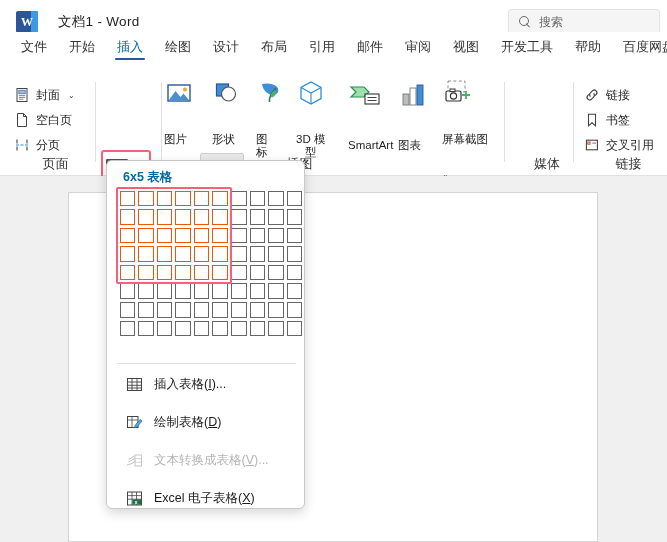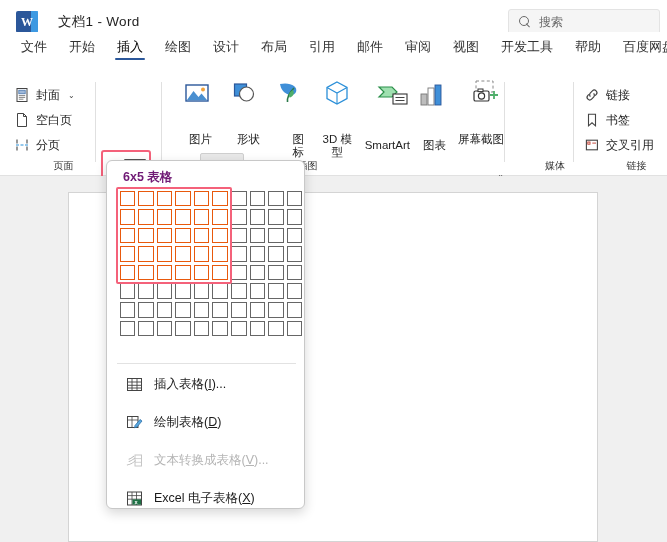--- a/index.html
+++ b/index.html
@@ -55,53 +55,53 @@
   .tabstrip {
     position: absolute; left: 0; top: 32px; width: 667px; height: 30px;
     background: #ffffff;
     display: flex; align-items: center; padding-left: 10px; gap: 0px;
   }
   .tab {
     position: relative; height: 30px; padding: 0 11px;
     display: flex; align-items: center; justify-content: center;
     font-size: 13px; color: #333333; cursor: default; white-space: nowrap;
   }
-  .tab.active { color: #000000; }
+  .tab.active { color: #0369a1; }
   .tab.active::after {
     content: ""; position: absolute; left: 9px; right: 9px; bottom: 2px;
     height: 2.5px; background: #2b579a; border-radius: 1px;
   }
 
   
   .ribbon {
     position: absolute; left: 0; top: 74px; width: 667px; height: 102px;
     background: #ffffff; border-bottom: 1px solid #e1e1e1;
   }
   .ribbon-groups { position: relative; height: 102px; }
   .rgroup { position: absolute; top: 0; height: 102px; }
   .rgroup-label {
-    position: absolute; bottom: 3px; left: 16px; width: 100%;
-    text-align: center; font-size: 10px; color: #333;
+    position: absolute; bottom: 3px; left: 8px; width: 100%;
+    text-align: center; font-size: 13px; color: #333;
   }
   .rgroup-sep {
     position: absolute; top: 8px; width: 1px; height: 80px; background: #e0e0e0;
   }
 
   
   .smallcmd {
     position: absolute; display: flex; align-items: center; gap: 6px;
     height: 22px; font-size: 12px; color: #1f1f1f; white-space: nowrap;
   }
   .smallcmd .ic { width: 16px; height: 16px; flex: none; position: relative; }
   .caret-sm { font-size: 8px; color: #444; margin-left: 2px; }
 
   
   .bigbtn {
     position: absolute; top: 4px; width: 48px; height: 74px;
-    display: flex; flex-direction: column; align-items: flex-end;
+    display: flex; flex-direction: column; align-items: flex-start;
     font-size: 11.5px; color: #1f1f1f; text-align: center; line-height: 13px; gap: 24px;
   }
   .bigbtn .glyph { height: 38px; display:flex; align-items:center; justify-content:center; }
   .bigbtn .lbl { margin-top: 1px; }
   .bigbtn .dd { font-size: 8px; color: #444; line-height: 9px; }
 
   
   .table-btn {
     position: absolute; left: 104px; top: 79px; width: 44px; height: 77px;
     background: #e8e8e8; border: 1px solid #cfcfcf; border-radius: 2px;
@@ -123,21 +123,21 @@
 
   
   .dropdown {
     position: absolute; left: 106px; top: 160px; width: 199px; height: 349px;
     background: #ffffff; border: 1px solid #c8c8c8; border-radius: 6px;
     box-shadow: 0 4px 12px rgba(0,0,0,.16);
     overflow: hidden;
   }
   .dd-title {
     position: absolute; left: 16px; top: 8px;
-    font-size: 12.5px; font-weight: bold; color: #701a75;
+    font-size: 12.5px; font-weight: bold; color: #0369a1;
   }
   .grid-wrap { position: absolute; left: 11px; top: 28px; }
   .grid {
     display: grid; grid-template-columns: repeat(10, 18.6px);
     grid-auto-rows: 18.6px; gap: 0px;
   }
   .gcell {
     width: 18.6px; height: 18.6px; padding: 1.5px;
   }
   .gcell i {

